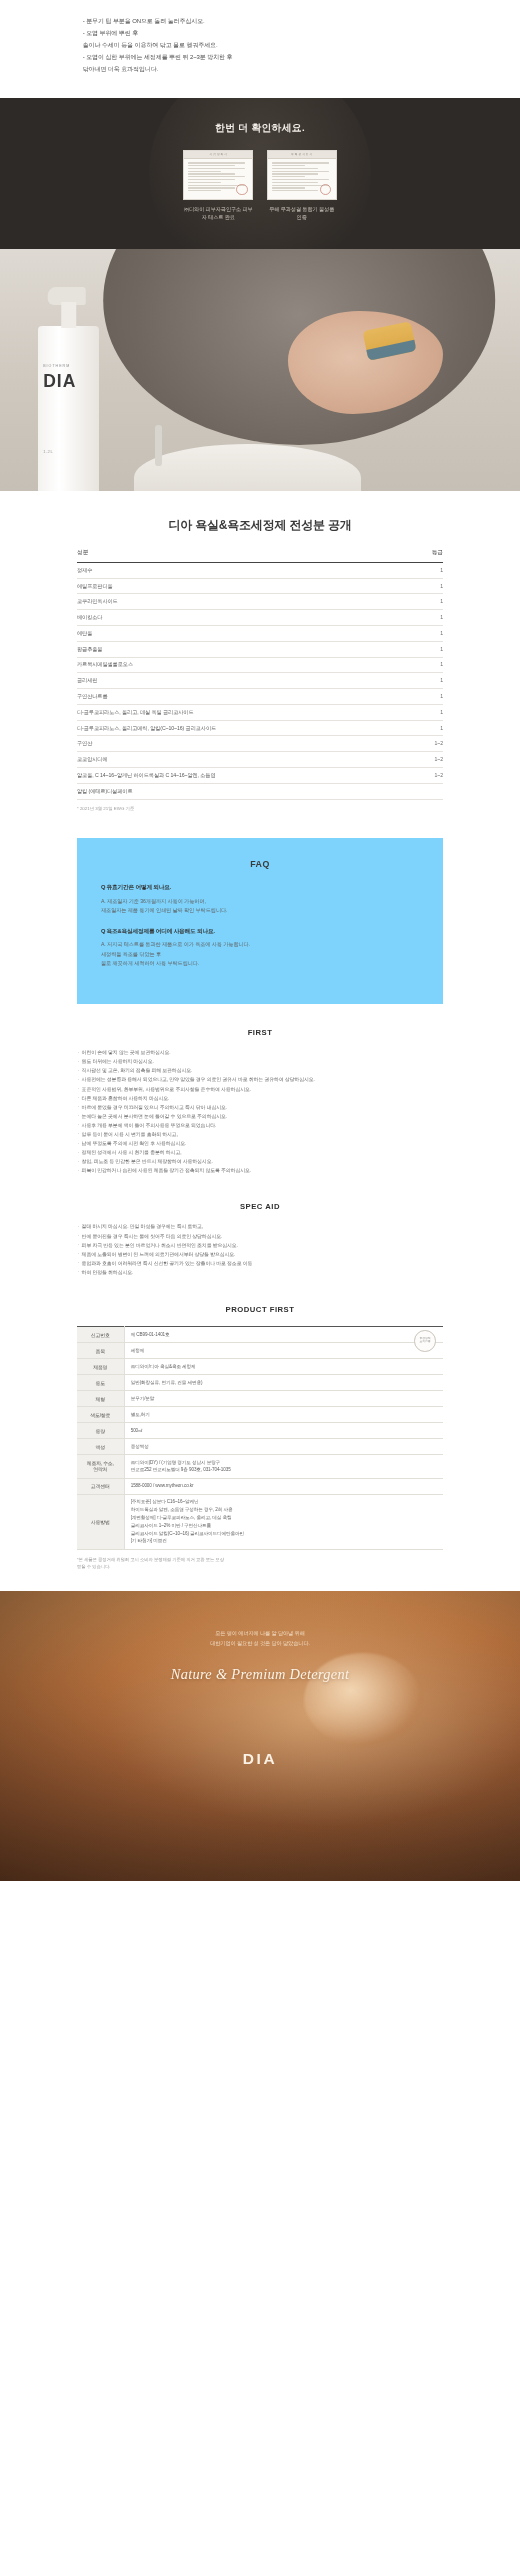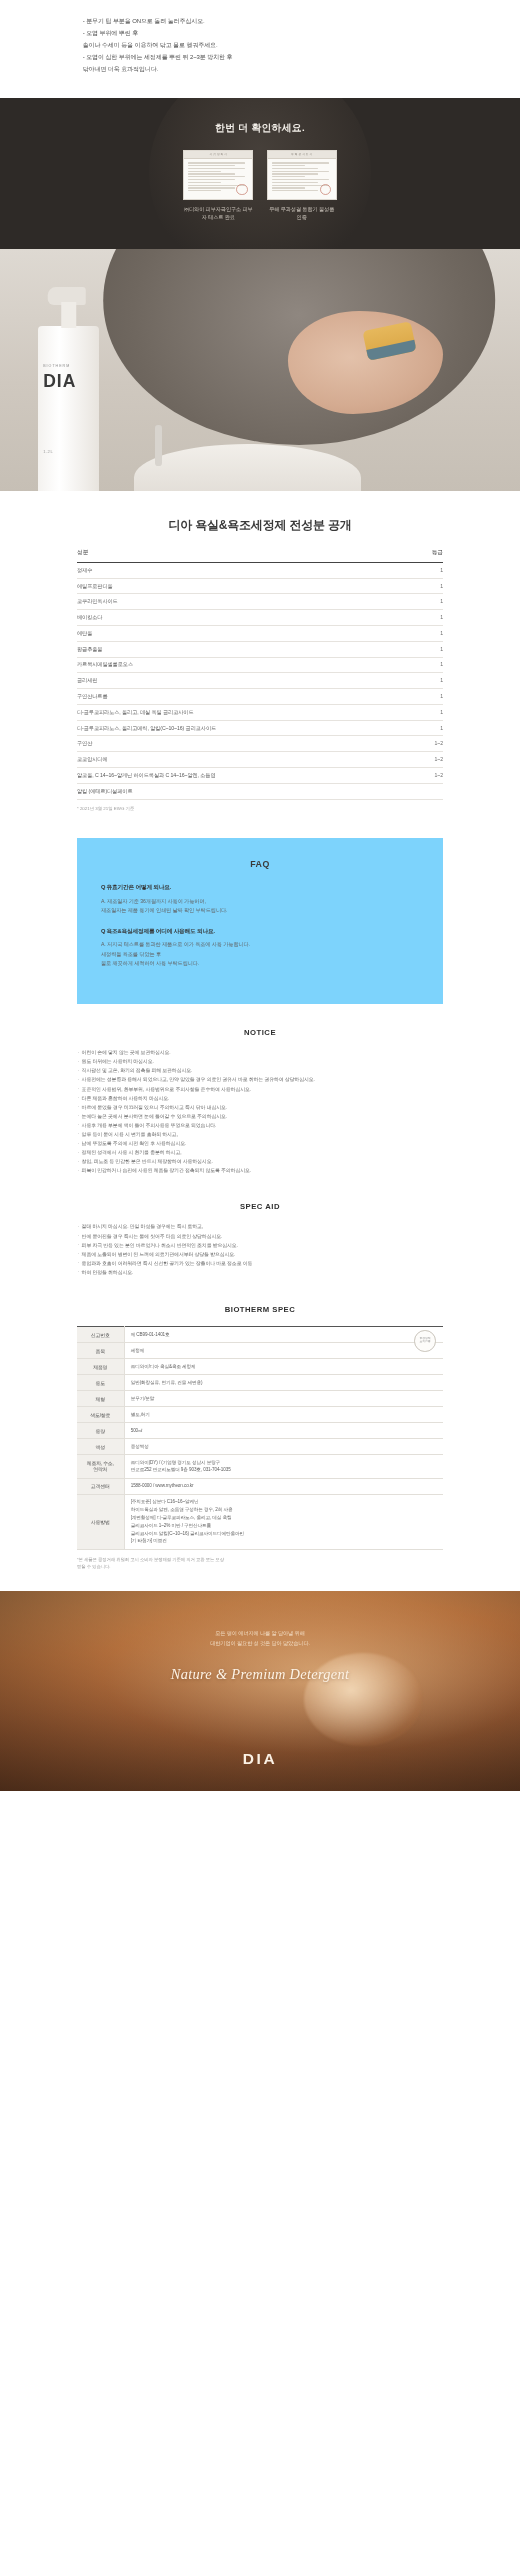--- a/index.html
+++ b/index.html
@@ -343,21 +343,21 @@
     margin-top: 6.2px;
     font-size: 4.4px;
     color: #9a9a9a;
     line-height: 1.65;
     letter-spacing: -0.1px;
   }
 
   
   .hero {
     position: relative;
-    height: 200px;
+    height: 290px;
     background: linear-gradient(175deg, #c98b52 0%, #b4703d 28%, #8f5530 58%, #5a3620 100%);
     overflow: hidden;
     text-align: center;
   }
   .hero::before {
     content: "";
     position: absolute;
     inset: 0;
     background: radial-gradient(ellipse at 62% 42%, rgba(255,214,160,0.55) 0%, rgba(160,95,50,0.1) 48%, rgba(40,22,12,0.55) 100%);
   }
@@ -556,21 +556,21 @@
     </div>
     <div class="faq-item">
       <div class="faq-q">Q  욕조&amp;욕실세정제를 어디에 사용해도 되나요.</div>
       <div class="faq-a" style="white-space:pre-line">A. 저지국 테스트를 통과한 제품으로 이가 욕조에 사용 가능합니다.
     세정력을 욕조를 닦았는 후
     물로 깨끗하게 세척하여 사용 부탁드립니다.</div>
     </div>
   </section>
 
   <section class="notice-sec">
-    <h2 class="sec-h">NOTICE</h2>
+    <h2 class="sec-h">FIRST</h2>
     <ul class="bullets" id="notice-list">
         <li>어린이 손에 닿지 않는 곳에 보관하십시오.</li>
         <li>원도 더위에는 사용하지 마십시오.</li>
         <li>직사광선 및 고온, 화기의 접촉을 피해 보관하십시오.</li>
         <li>사용전에는 성분증과 용해서 되었으나고, 만약 말았을 경우 의료인 권유서 바로 취하는 권유하여 상당하십시오.</li>
         <li>표준적인 사용범위, 환부부위, 사용범위으로 주의사항을 준수하여 사용하십시오.</li>
         <li>다른 제품과 혼합하여 사용하지 마십시오.</li>
         <li>바르에 묻었을 경우 미끄러질 있으니 주의하시고 즉시 닦아 내십시오.</li>
         <li>눈에다 높은 곳에서 분사하면 눈에 들어갈 수 있으므로 주의하십시오.</li>
         <li>사용후 개용 부분에 액이 들어 주의사용용 뚜껑으로 되었습니다.</li>
@@ -588,21 +588,21 @@
         <li>절대 마시지 마십시오. 만일 마셨을 경우에는 즉시 토하고,</li>
         <li>반에 묻어진을 경우 즉시는 물에 씻어주 다음 의료인 상담하십시오.</li>
         <li>피부 자극 반응 있는 분인 바르었거나 취소시 반면적인 조치를 받으십시오.</li>
         <li>제품에 노출되어 병변이 된 느껴에 의료기관에서부터 상당을 받으십시오.</li>
         <li>중업과과 호흡이 어려워라면 즉시 신선한 공기가 있는 장출이나 바로 정소로 이동</li>
         <li>하여 안정을 취하십시오.</li>
       </ul>
   </section>
 
   <section class="spec-sec">
-    <h2 class="sec-h">BIOTHERM SPEC</h2>
+    <h2 class="sec-h">PRODUCT FIRST</h2>
     <div style="position:relative">
       <table class="spec-table">
         <tbody id="spec-body">
             <tr>
               <th style="white-space: pre-line;">신고번호</th>
               <td style="white-space: pre-line;">제 CB99-01-1401호</td>
             </tr>
             <tr>
               <th style="white-space: pre-line;">품목</th>
               <td style="white-space: pre-line;">세정제</td>

